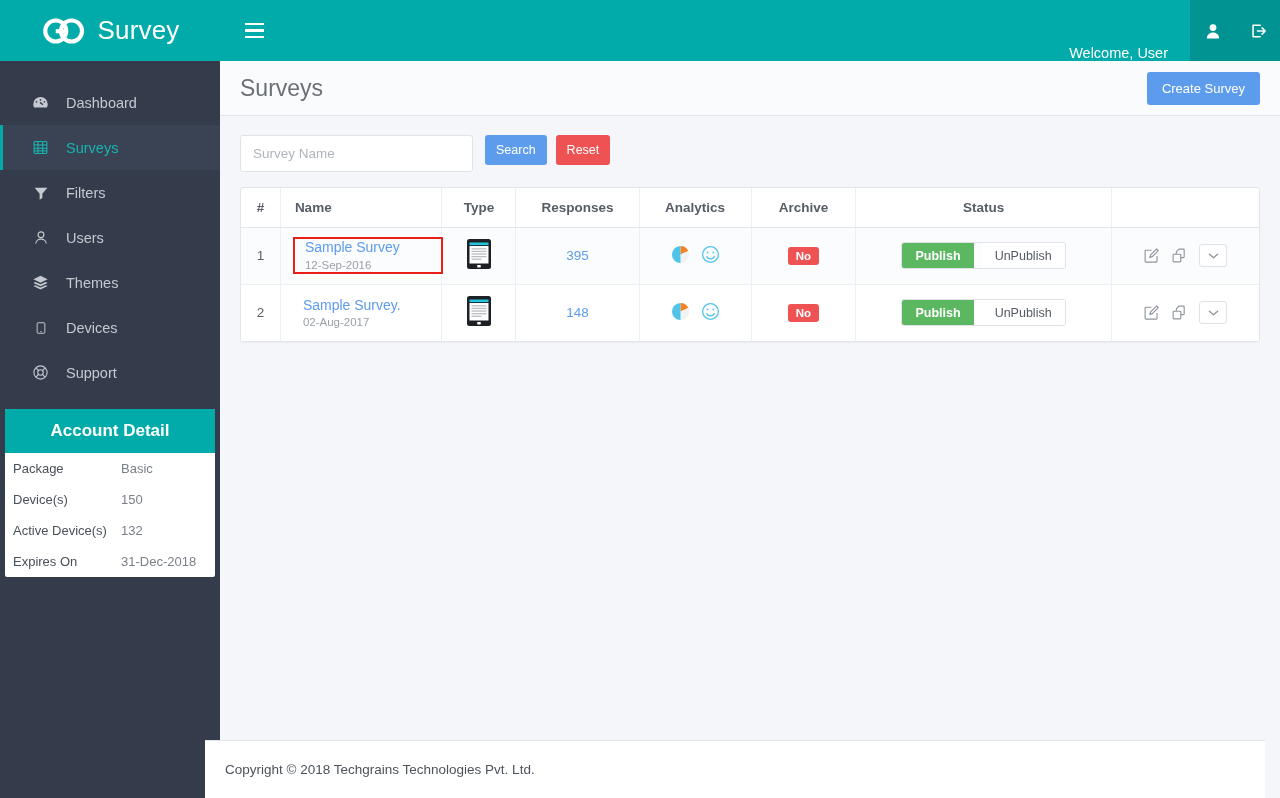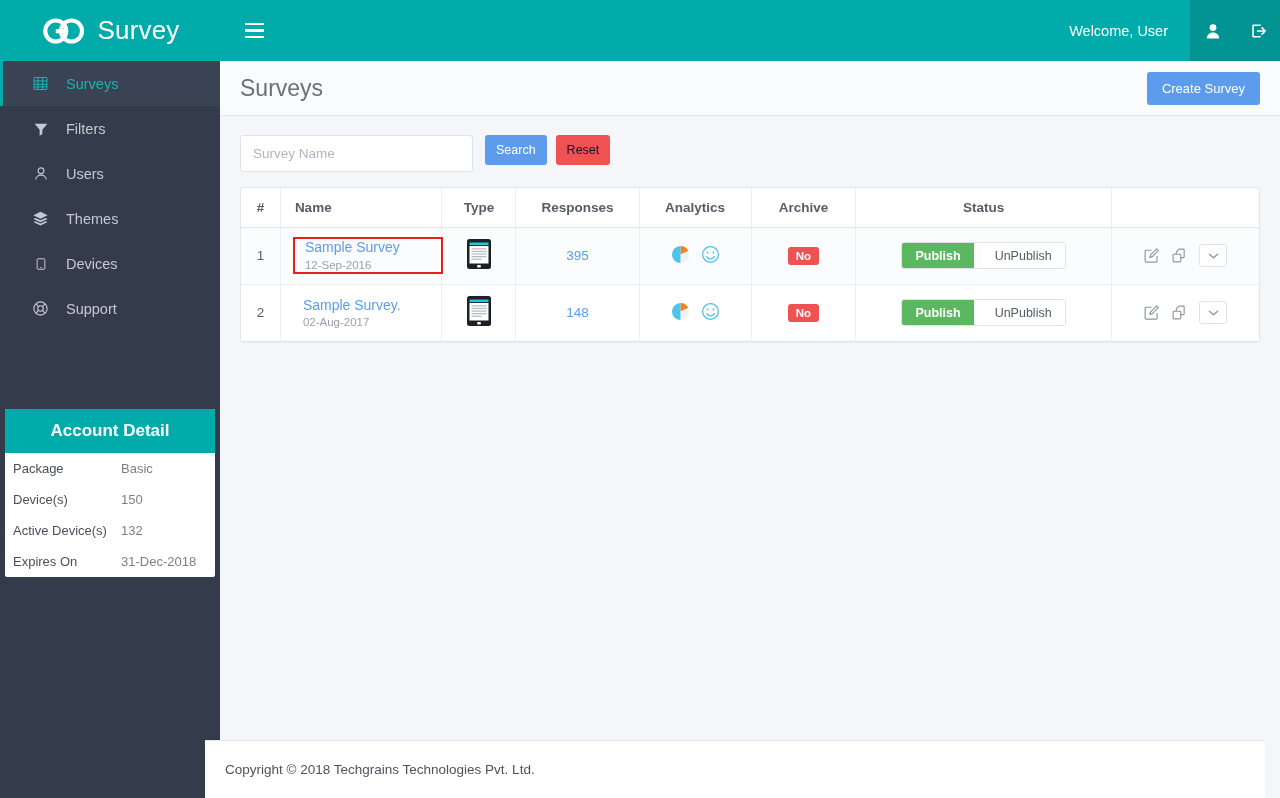--- a/index.html
+++ b/index.html
@@ -8,21 +8,21 @@
     font-family: "Liberation Sans", sans-serif;
     background: #f4f6f9;
     overflow: hidden;
   }
 
   
   .topbar {
     position: absolute; top: 0; left: 0;
     width: 1280px; height: 61px;
     background: #00aba9;
-    display: flex; align-items: center;
+    display: flex; align-items: flex-end;
   }
   .brand {
     width: 220px; height: 61px;
     display: flex; align-items: center; justify-content: center;
     gap: 9px;
   }
   .brand-logo { width: 48px; height: 30px; display: block; }
   .brand-text {
     color: #ffffff; font-size: 26px; font-weight: 400;
     letter-spacing: .2px;
@@ -121,21 +121,21 @@
     font-size: 13.5px; color: #5a6069;
     font-family: "Liberation Sans", sans-serif;
     outline: none;
   }
   .search-input::placeholder { color: #b0b5bd; }
   .btn-search {
     background: #5d9cec; color: #fff; font-size: 12.5px;
     padding: 8px 11px; margin-top: 0;
   }
   .btn-reset {
-    background: #ee5253; color: #0f172a; font-size: 12.5px;
+    background: #ee5253; color: #ffffff; font-size: 12.5px;
     padding: 8px 11px;
   }
   .btn-group-sm { display: flex; gap: 9px; padding-top: 0; }
 
   
   .table-wrap {
     margin: 15px 20px 0 20px;
     background: #ffffff;
     border: 1px solid #e2e6ea;
     border-radius: 3px;
@@ -257,20 +257,28 @@
       <svg width="18" height="18" viewBox="0 0 20 20" fill="none" stroke="#ffffff" stroke-width="1.7">
         <path d="M12.5 3.5H4.5v13h8" stroke-linecap="round" stroke-linejoin="round"></path>
         <path d="M9.5 10h8.5M14.5 6.5L18 10l-3.5 3.5" stroke-linecap="round" stroke-linejoin="round"></path>
       </svg>
     </div>
   </div>
 </div>
 
 <div class="sidebar">
 
+  <div class="nav-item first">
+    <span class="nav-ico">
+      <svg width="17" height="17" viewBox="0 0 20 20" fill="currentColor">
+        <path d="M10 3.5A8.5 8.5 0 0 0 1.5 12a8.3 8.3 0 0 0 1 4h15a8.3 8.3 0 0 0 1-4A8.5 8.5 0 0 0 10 3.5zm0 2.3a1 1 0 1 1 0 2 1 1 0 0 1 0-2zM5.3 8.2a1 1 0 1 1 0 2 1 1 0 0 1 0-2zm9.4 0a1 1 0 1 1 0 2 1 1 0 0 1 0-2zM10 9.2l3.4 3-.9 1-3.6-2.5z"></path>
+      </svg>
+    </span>
+    <span>Dashboard</span>
+  </div>
 
   <div class="nav-item active">
     <span class="nav-ico">
       <svg width="17" height="17" viewBox="0 0 20 20" fill="none" stroke="currentColor" stroke-width="1.3">
         <rect x="2.5" y="3" width="15" height="14" rx="1"></rect>
         <line x1="7" y1="3" x2="7" y2="17"></line>
         <line x1="12.5" y1="3" x2="12.5" y2="17"></line>
         <line x1="2.5" y1="7" x2="17.5" y2="7"></line>
         <line x1="2.5" y1="11" x2="17.5" y2="11"></line>
         <line x1="2.5" y1="14" x2="17.5" y2="14"></line>

